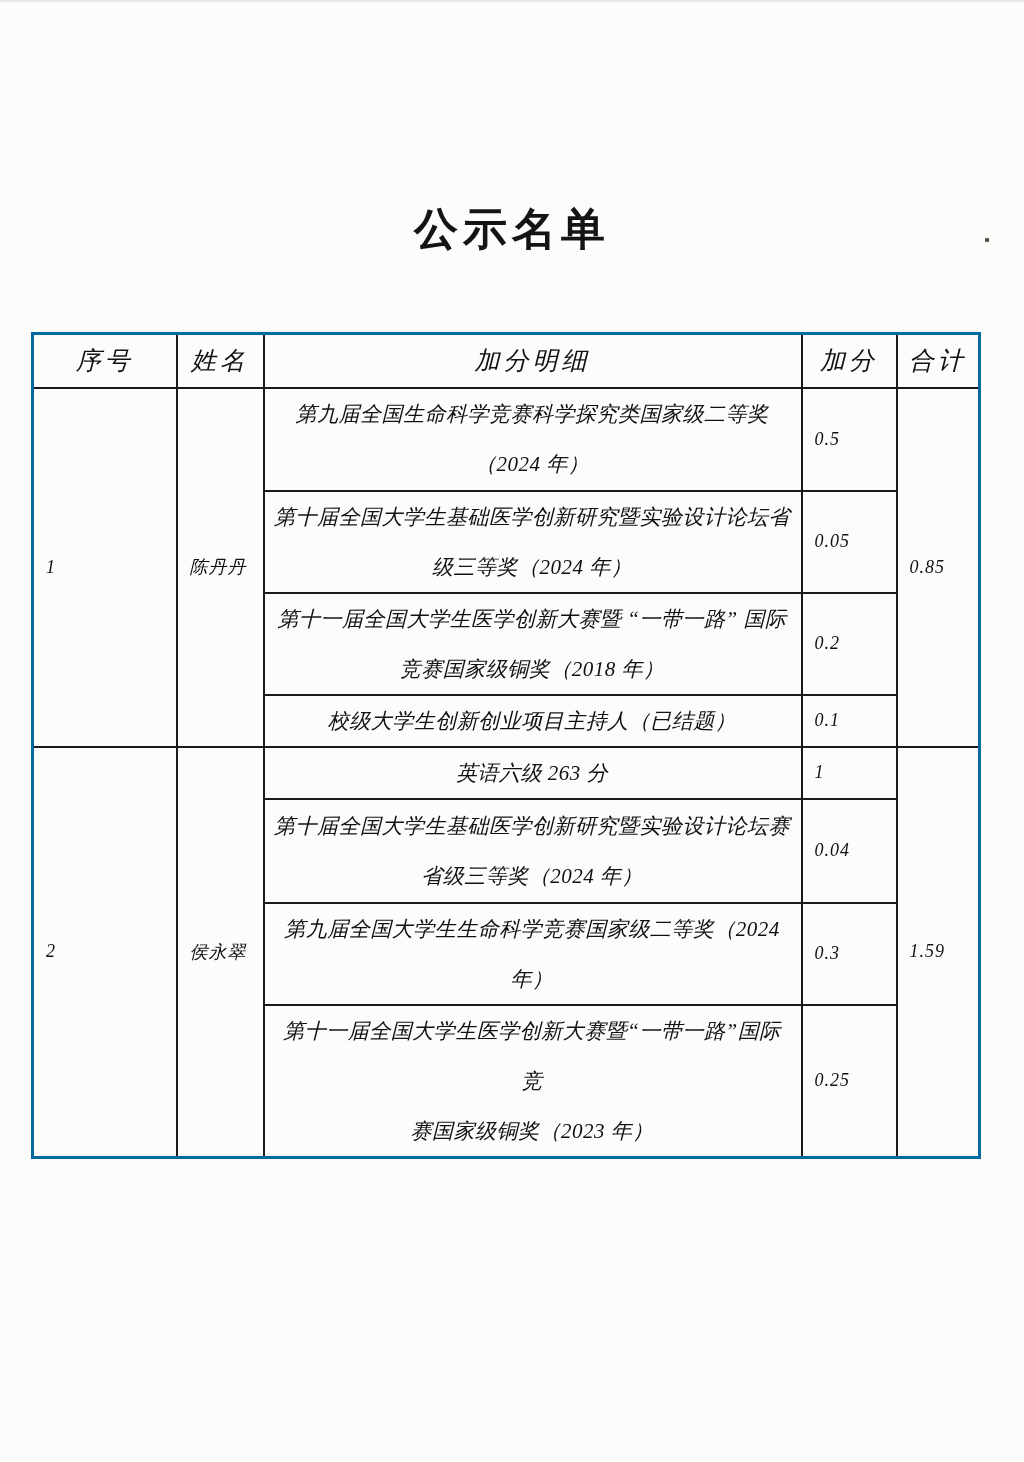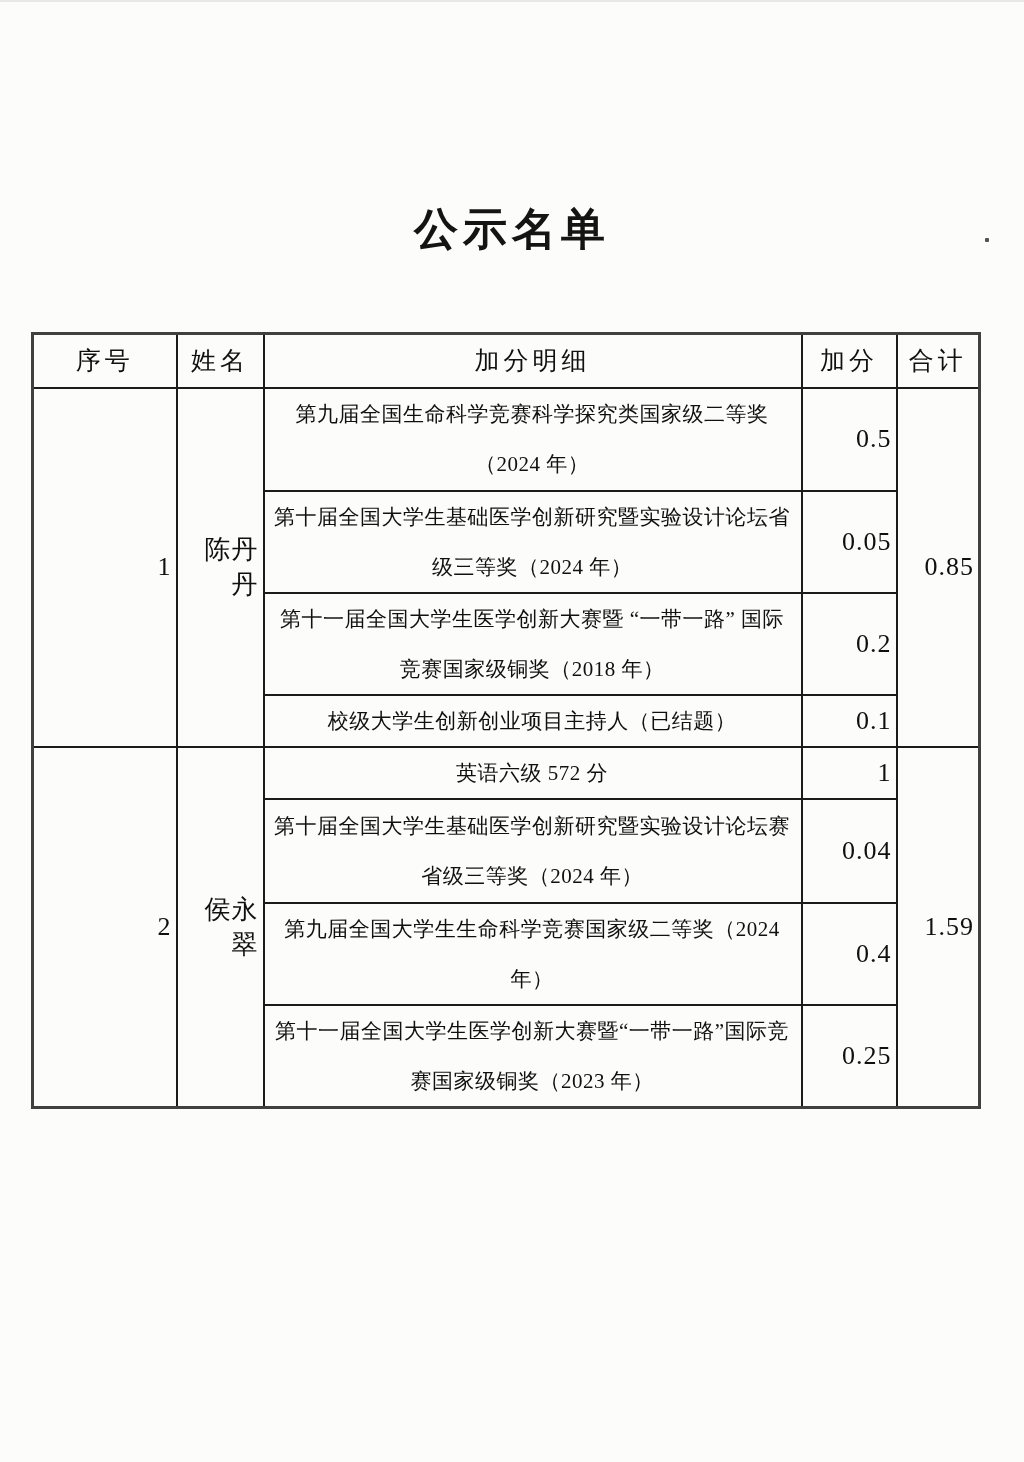--- a/index.html
+++ b/index.html
@@ -37,40 +37,41 @@
     background: #55524e;
     border-radius: 1px;
   }
   table.award-table {
     position: absolute;
     left: 31px;
     top: 330px;
     width: 947px;
     border-collapse: collapse;
     table-layout: fixed;
-    border: 3px solid #404040;
+    border: 3px solid #0369a1;
+    font-style: italic;
   }
   .award-table th,
   .award-table td {
     border: 2px solid #1b1b1b;
     vertical-align: middle;
     overflow: hidden;
   }
   .award-table th {
     font-size: 25px;
     font-weight: 500;
     letter-spacing: 4px;
     text-align: center;
     padding: 0;
   }
   td.c-index, td.c-name, td.c-points, td.c-total {
-    text-align: right;
-    font-size: 26px;
+    text-align: left;
+    font-size: 18px;
     letter-spacing: 1px;
-    padding: 4px;
+    padding: 12px;
   }
   td.c-detail {
     text-align: center;
     font-size: 21px;
     line-height: 50px;
     padding: 0 10px 0 9px;
     white-space: pre-line;
     letter-spacing: 0.5px;
   }
 </style>
@@ -121,32 +122,32 @@
         <td class="c-points">0.2</td>
       </tr>
       <tr style="height:50px">
         <td class="c-detail">校级大学生创新创业项目主持人（已结题）</td>
         <td class="c-points">0.1</td>
       </tr>
 
       <tr style="height:50px">
         <td class="c-index" rowspan="4">2</td>
         <td class="c-name" rowspan="4">侯永翠</td>
-        <td class="c-detail">英语六级 572 分</td>
+        <td class="c-detail">英语六级 263 分</td>
         <td class="c-points">1</td>
         <td class="c-total" rowspan="4">1.59</td>
       </tr>
       <tr style="height:104px">
         <td class="c-detail">第十届全国大学生基础医学创新研究暨实验设计论坛赛
 省级三等奖（2024 年）</td>
         <td class="c-points">0.04</td>
       </tr>
       <tr style="height:53px">
         <td class="c-detail">第九届全国大学生生命科学竞赛国家级二等奖（2024 年）</td>
-        <td class="c-points">0.4</td>
+        <td class="c-points">0.3</td>
       </tr>
       <tr style="height:100px">
         <td class="c-detail">第十一届全国大学生医学创新大赛暨“一带一路”国际竞
 赛国家级铜奖（2023 年）</td>
         <td class="c-points">0.25</td>
       </tr>
     </tbody>
   </table>
 
 </div>

